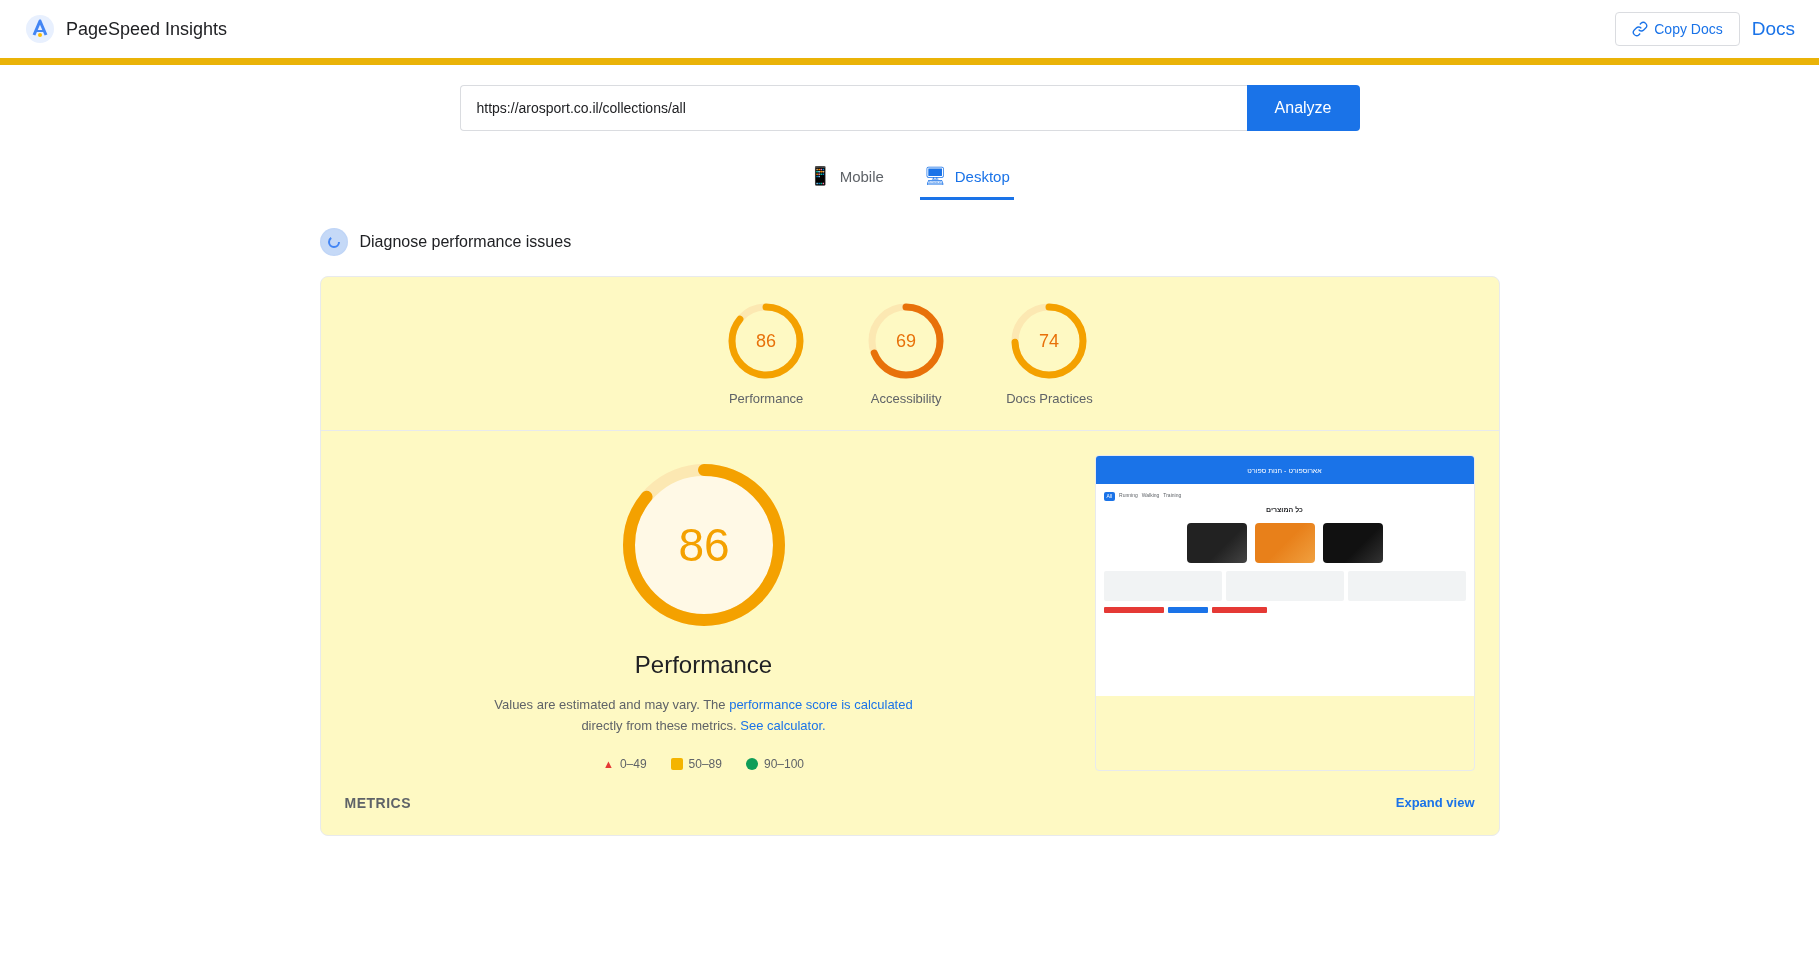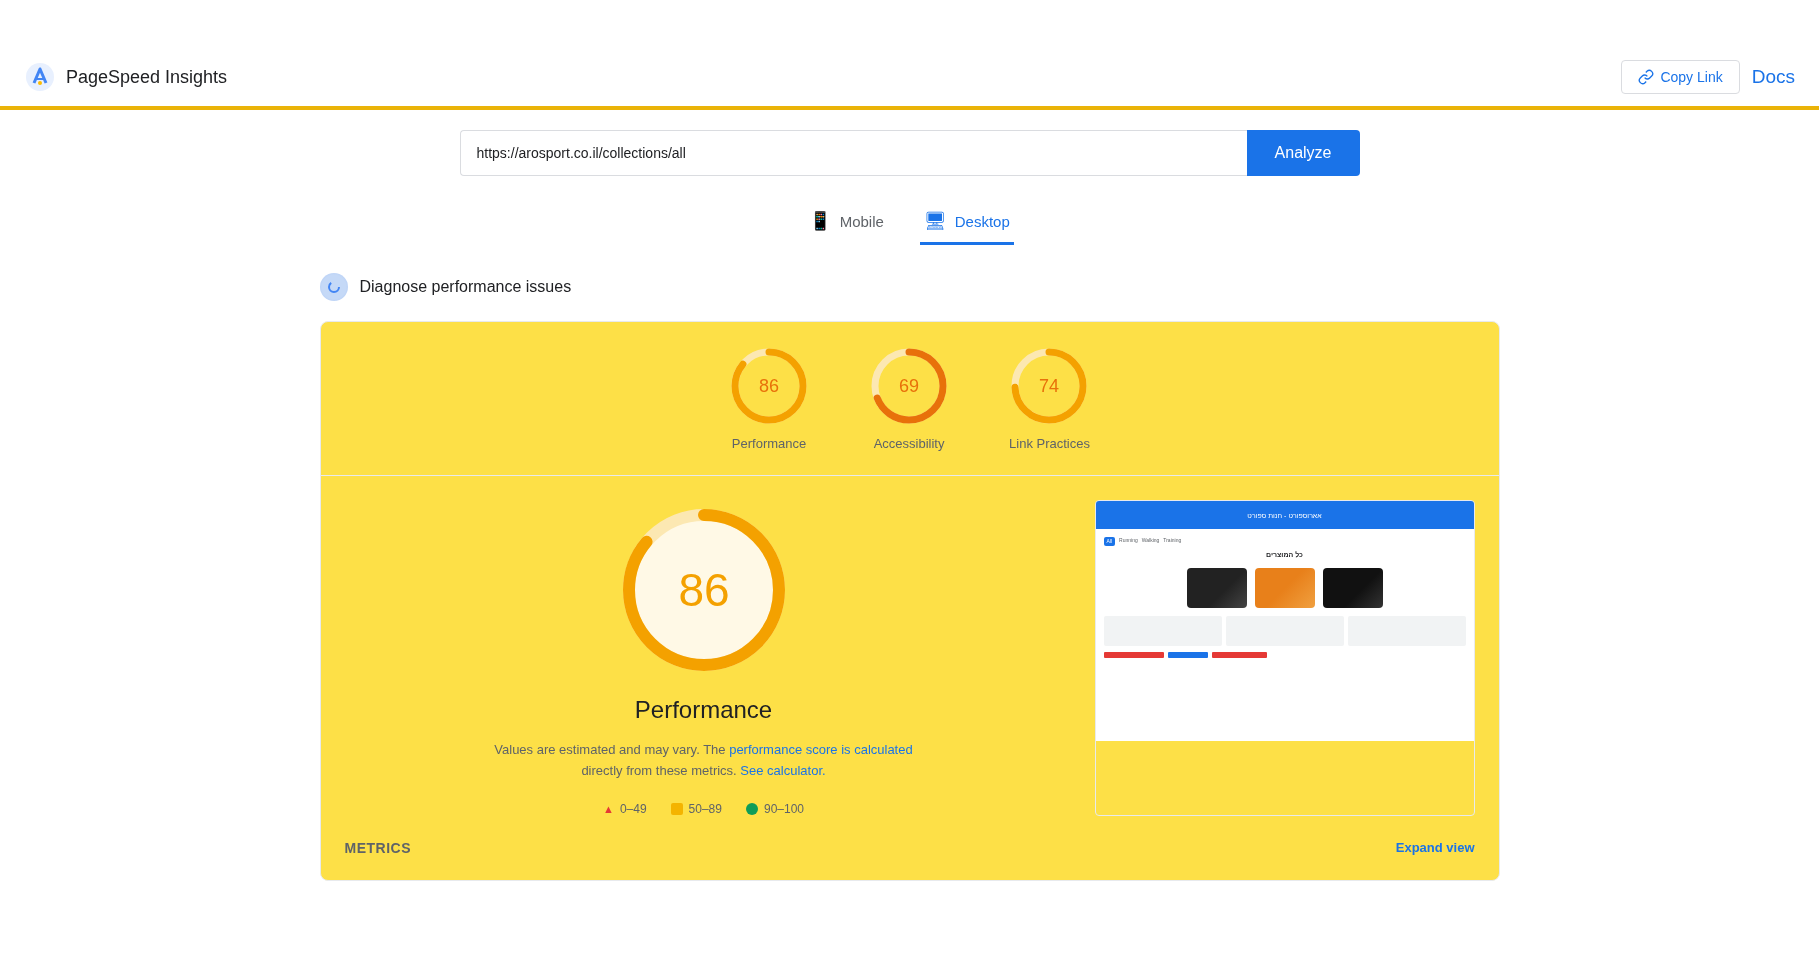--- a/index.html
+++ b/index.html
@@ -9,22 +9,21 @@
       color: #202124;
       font-size: 14px;
     }
 
     
     .header {
       display: flex;
       align-items: center;
       justify-content: space-between;
       padding: 12px 24px;
-      border-bottom: 4px solid #eab308;
-      margin-top: 48px;
+      border-bottom: 7px solid #eab308;
     }
     .header-left {
       display: flex;
       align-items: center;
       gap: 10px;
     }
     .logo-icon {
       width: 32px;
       height: 32px;
     }
@@ -141,21 +140,21 @@
       font-size: 16px;
       font-weight: 500;
       color: #202124;
     }
 
     
     .score-panel {
       border: 1px solid #e8eaed;
       border-radius: 8px;
       padding: 24px;
-      background: #fde047;
+      background: #fef9c3;
     }
 
     
     .scores-row {
       display: flex;
       justify-content: center;
       gap: 60px;
       margin-bottom: 24px;
     }
     .score-item {
@@ -314,21 +313,21 @@
       <circle cx="16" cy="22" r="2" fill="#fbbc04"></circle>
     </svg>
     <span class="header-title">PageSpeed Insights</span>
   </div>
   <div class="header-right">
     <button class="copy-link-btn">
       <svg width="16" height="16" viewBox="0 0 24 24" fill="none" stroke="#1a73e8" stroke-width="2">
         <path d="M10 13a5 5 0 0 0 7.54.54l3-3a5 5 0 0 0-7.07-7.07l-1.72 1.71"></path>
         <path d="M14 11a5 5 0 0 0-7.54-.54l-3 3a5 5 0 0 0 7.07 7.07l1.71-1.71"></path>
       </svg>
-      <span>Copy Link</span>
+      <span>Copy Docs</span>
     </button>
     <a class="docs-link">Docs</a>
   </div>
 </header>
 
 <div class="main">
 
   <div class="url-bar-container">
     <input class="url-input" type="text" value="https://arosport.co.il/collections/all" style="">
     <button class="analyze-btn">Analyze</button>
@@ -375,21 +374,21 @@
         </svg>
         <span class="score-label">Accessibility</span>
       </div>
 
       <div class="score-item">
         <svg class="score-circle-svg" viewBox="0 0 80 80">
           <circle class="circle-track" cx="40" cy="40" r="34" stroke="#fce8b2" stroke-width="7"></circle>
           <circle class="circle-value" cx="40" cy="40" r="34" stroke="#f4a100" stroke-width="7" stroke-dasharray="213.6" stroke-dashoffset="55" transform="rotate(-90 40 40)"></circle>
           <text class="circle-text" x="40" y="40" font-size="18" fill="#e8710a">74</text>
         </svg>
-        <span class="score-label">Link Practices</span>
+        <span class="score-label">Docs Practices</span>
       </div>
 
 
     </div>
 
     <div class="divider"></div>
 
     <div class="bottom-section">
 
       <div class="left-panel">

